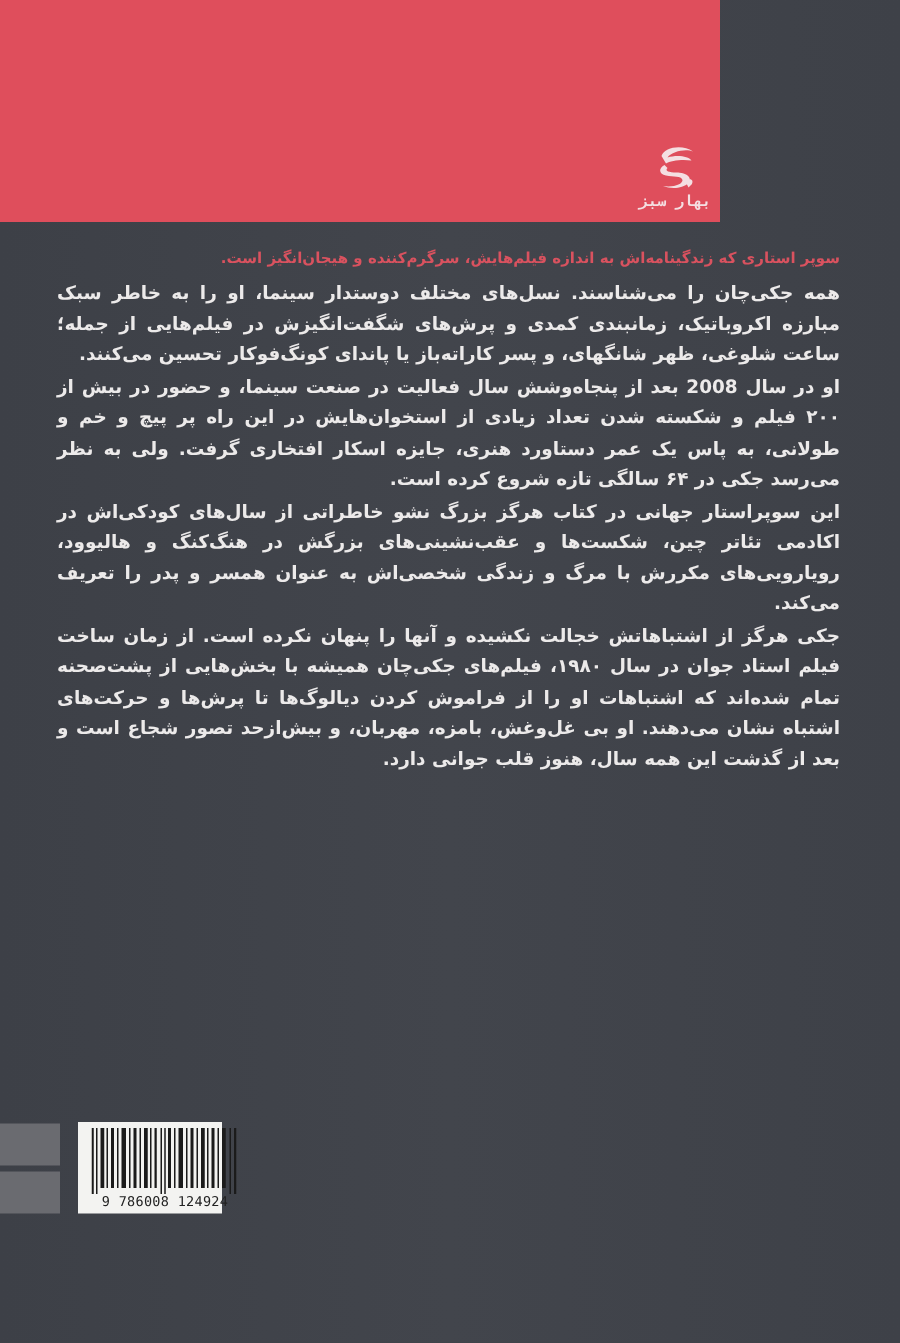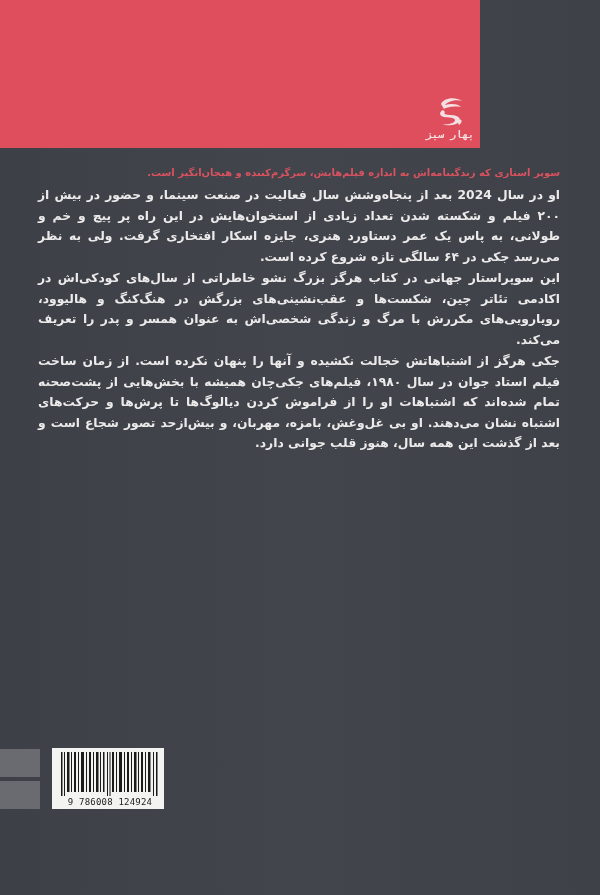--- a/index.html
+++ b/index.html
@@ -37,21 +37,21 @@
     .para {
       color: #eceaea; font-size: 12.3px; line-height: 20.5px; font-weight: bold;
       margin: 0 0 1px 0;
     }
     .side-tab {
       position: absolute; left: 0; width: 40px; background: #6a6b70;
     }
     .side-tab.t1 { top: 749px; height: 28px; }
     .side-tab.t2 { top: 781px; height: 28px; }
     .barcode {
-      position: absolute; left: 52px; top: 748px; width: 112px; height: 61px;
+      position: absolute; left: 52px; top: 748px; width: 96px; height: 61px;
       background: #f3f3f1;
     }
     .barcode svg { position: absolute; left: 9px; top: 4px; }
     .barcode-num {
       position: absolute; left: 3px; bottom: 2px; width: 110px;
       font-family: "DejaVu Sans Mono", monospace; font-size: 9px; color: #222;
       letter-spacing: 0.2px; text-align: center;
     }
   </style>
 </head>
@@ -65,21 +65,22 @@
     <svg width="34" height="34" viewBox="0 0 34 34">
       <path d="M8 9 C10 3, 22 1, 29 6 C24 4, 15 6, 12 10 C18 8, 26 9, 28 12 C22 11, 14 12, 11 14 Z" fill="#f4dfe2"></path>
       <path d="M10 15 C6 17, 6 21, 11 22 C16 23, 21 22, 22 25 C22 28, 16 30, 9 29 C14 31, 22 31, 26 27 C29 23, 24 20, 18 20 C13 20, 10 19, 12 17 Z" fill="#f4dfe2"></path>
       <path d="M24 26 C27 23, 30 25, 28 28 L26 30 Z" fill="#f4dfe2"></path>
     </svg>
     <div class="logo-text">بهار سبز</div>
   </div>
 
   <div class="text-block">
     <p class="headline">سوپر استاری که زندگینامه‌اش به اندازه فیلم‌هایش، سرگرم‌کننده و هیجان‌انگیز است.</p>
-    <p class="para">او در سال 2024 بعد از پنجاه‌وشش سال فعالیت در صنعت سینما، و حضور در بیش از ۲۰۰ فیلم و شکسته شدن تعداد زیادی از استخوان‌هایش در این راه پر پیچ و خم و طولانی، به پاس یک عمر دستاورد هنری، جایزه اسکار افتخاری گرفت. ولی به نظر می‌رسد جکی در ۶۴ سالگی تازه شروع کرده است.</p>
+    <p class="para">همه جکی‌چان را می‌شناسند. نسل‌های مختلف دوستدار سینما، او را به خاطر سبک مبارزه اکروباتیک، زمانبندی کمدی و پرش‌های شگفت‌انگیزش در فیلم‌هایی از جمله؛ ساعت شلوغی، ظهر شانگهای، و پسر کاراته‌باز یا پاندای کونگ‌فوکار تحسین می‌کنند.</p>
+    <p class="para">او در سال 2008 بعد از پنجاه‌وشش سال فعالیت در صنعت سینما، و حضور در بیش از ۲۰۰ فیلم و شکسته شدن تعداد زیادی از استخوان‌هایش در این راه پر پیچ و خم و طولانی، به پاس یک عمر دستاورد هنری، جایزه اسکار افتخاری گرفت. ولی به نظر می‌رسد جکی در ۶۴ سالگی تازه شروع کرده است.</p>
     <p class="para">این سوپراستار جهانی در کتاب هرگز بزرگ نشو خاطراتی از سال‌های کودکی‌اش در اکادمی تئاتر چین، شکست‌ها و عقب‌نشینی‌های بزرگش در هنگ‌کنگ و هالیوود، رویارویی‌های مکررش با مرگ و زندگی شخصی‌اش به عنوان همسر و پدر را تعریف می‌کند.</p>
     <p class="para">جکی هرگز از اشتباهاتش خجالت نکشیده و آنها را پنهان نکرده است. از زمان ساخت فیلم استاد جوان در سال ۱۹۸۰، فیلم‌های جکی‌چان همیشه با بخش‌هایی از پشت‌صحنه تمام شده‌اند که اشتباهات او را از فراموش کردن دیالوگ‌ها تا پرش‌ها و حرکت‌های اشتباه نشان می‌دهند. او بی غل‌وغش، بامزه، مهربان، و بیش‌ازحد تصور شجاع است و بعد از گذشت این همه سال، هنوز قلب جوانی دارد.</p>
   </div>
 
   <div class="side-tab t1"></div>
   <div class="side-tab t2"></div>
 
   <div class="barcode">
     <svg width="98" height="44" viewBox="0 0 98 44">
       <g fill="#1b1b1b">

